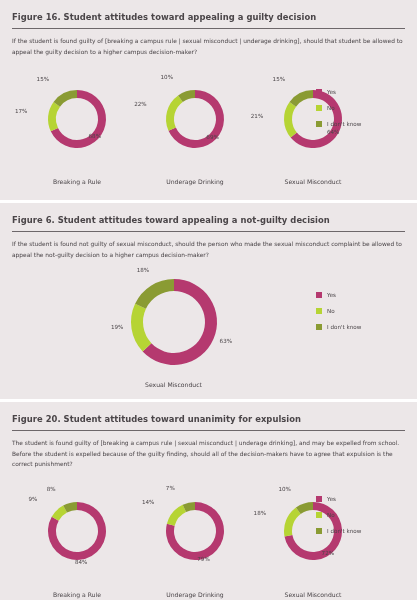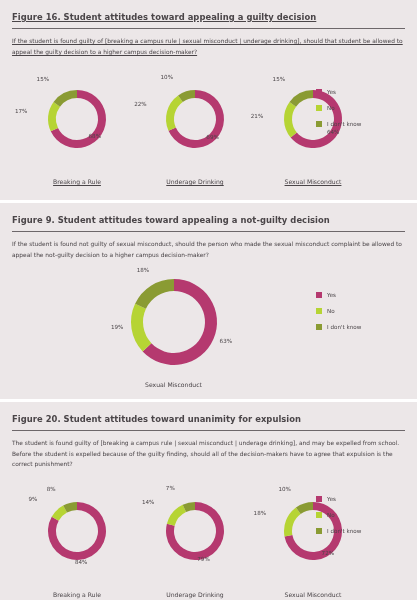--- a/index.html
+++ b/index.html
@@ -113,21 +113,21 @@
     width: 6px;
     height: 6px;
     display: block;
     flex: 0 0 auto;
   }
   .legend-text {
     font-size: 5.6px;
     color: #4a4548;
     white-space: nowrap;
   }
-  .sec1 { height: 201px; text-decoration: underline; }
+  .sec1 { height: 201px; }
   .sec2 { height: 197px; }
   .sec3 { height: 199px; }
   .row-wrap { position: relative; width: 100%; }
   .legend-s1 { left: 304px; top: 28px; }
   .legend-s2 { left: 304px; top: 28px; }
   .legend-s3 { left: 304px; top: 22px; }
   .charts-center { justify-content: flex-start; padding-left: 6px; }
   .charts-single { justify-content: center; padding-left: 0; }
 </style>
 </head>
@@ -197,21 +197,21 @@
             </div>
           </div>
       </div>
     </div>
   </div>
 
   <div class="sec-divider"></div>
 
   <div class="section sec2">
     <div class="sec-inner">
-      <div class="fig-title">Figure 9. Student attitudes toward appealing a not-guilty decision</div>
+      <div class="fig-title">Figure 6. Student attitudes toward appealing a not-guilty decision</div>
       <div class="rule"></div>
       <div class="fig-q">If the student is found not guilty of sexual misconduct, should the person who made the sexual misconduct complaint be allowed to appeal the not-guilty decision to a higher campus decision-maker?</div>
       <div class="row-wrap">
         <div class="charts-row charts-single" style="justify-content: center; padding-right: 70px;">
             <div class="chart-cell" style="width: 150px;">
               <div class="donut-wrap big">
                 <svg class="donut-svg" width="90" height="90" viewBox="0 0 90 90">
                   <path d="M 45 2 A 43 43 0 1 1 13.654349020879312 74.43552555493362 L 22.40197254993625 66.22096028378935 A 31 31 0 1 0 45 14 Z" fill="#b5396f"></path>
                   <path d="M 13.654349020879312 74.43552555493362 A 43 43 0 0 1 6.0924367439611515 26.691490462701893 L 16.95036137355339 31.80084196148276 A 31 31 0 0 0 22.40197254993625 66.22096028378935 Z" fill="#b6d434"></path>
                   <path d="M 6.0924367439611515 26.691490462701893 A 43 43 0 0 1 44.99999999999999 2 L 44.99999999999999 14 A 31 31 0 0 0 16.95036137355339 31.80084196148276 Z" fill="#8a9b33"></path>

